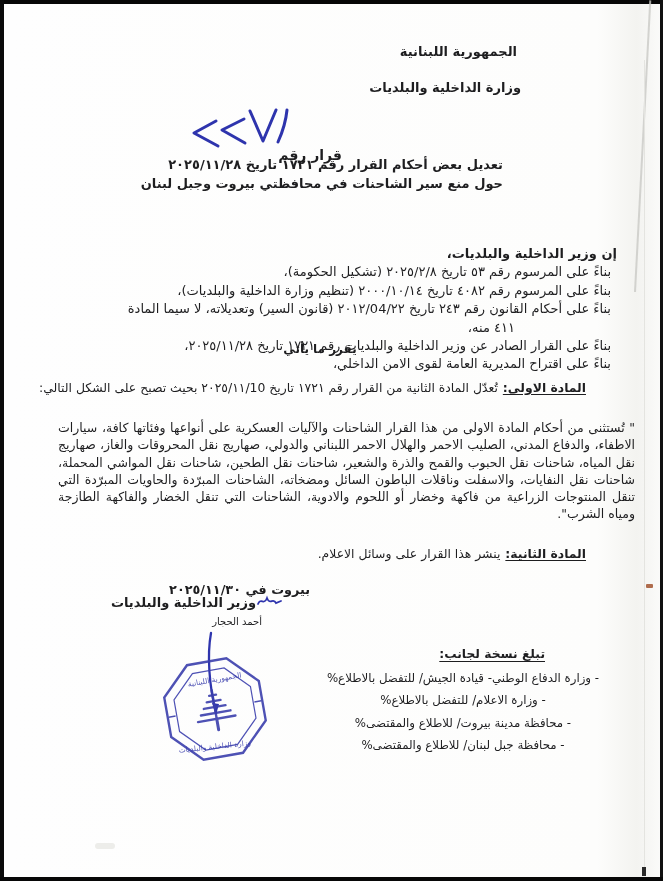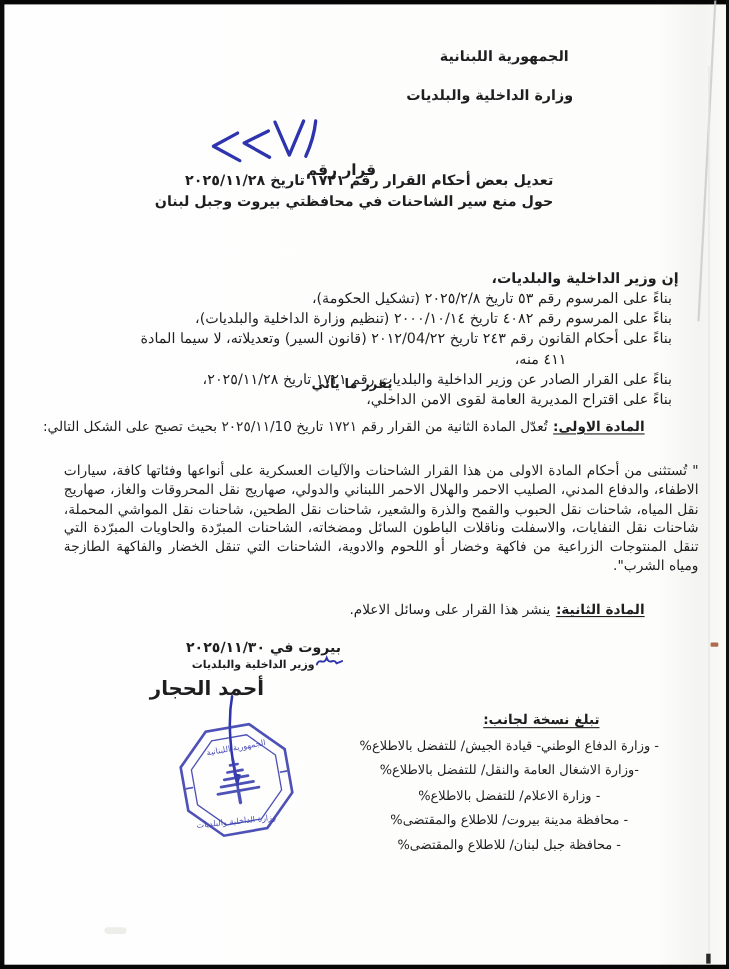--- a/index.html
+++ b/index.html
@@ -35,22 +35,22 @@
   .decree-heading{top:342px;left:150px;width:340px;text-align:center;font-weight:bold;font-size:12px;}
 
   .article{font-size:12.4px;line-height:19px;}
   .article-1{top:378px;right:77px;width:548px;}
   .article-2{top:544px;right:77px;width:548px;}
   .article-heading{font-weight:bold;text-decoration:underline;text-underline-offset:2px;margin-left:5px;}
 
   .exception{top:419px;right:28px;left:58px;font-size:12.5px;line-height:17.3px;text-align:justify;}
 
   .issued{top:566px;right:353px;font-weight:bold;font-size:12.8px;white-space:nowrap;margin-top:16px;}
-  .sig-title{top:595px;right:350px;font-weight:bold;font-size:10px;white-space:nowrap;}
-  .sig-name{top:616px;right:423px;font-weight:bold;font-size:18px;white-space:nowrap;}
+  .sig-title{top:595px;right:380px;font-weight:bold;font-size:13px;white-space:nowrap;}
+  .sig-name{top:616px;right:401px;font-weight:normal;font-size:10px;white-space:nowrap;}
   .scribble-svg{display:inline-block;vertical-align:-2px;margin-left:1px;}
 
   .dist-heading{top:647px;right:118px;font-weight:bold;font-size:12.3px;text-decoration:underline;text-underline-offset:3px;white-space:nowrap;}
   .dist-list{top:667px;left:283px;width:360px;text-align:center;font-size:11.8px;line-height:22.4px;}
   .dist-list div{white-space:nowrap;}
 
   .hw{position:absolute;}
   .num-svg{left:182px;top:104px;}
   .arrow-svg{left:195px;top:631px;}
   .stamp-svg{left:157px;top:655px;}
@@ -139,17 +139,16 @@
   </g>
   <g fill="#3b3fad" opacity="0.9" font-family="DejaVu Sans, sans-serif" font-size="7.4" text-anchor="middle" stroke="none">
     <text x="58" y="27" transform="rotate(-10 58 27)">الجمهورية اللبنانية</text>
     <text x="58" y="94" transform="rotate(-6 58 94)">وزارة الداخلية والبلديات</text>
   </g>
 </svg>
 
 <div class="abs dist-heading">تبلغ نسخة لجانب:</div>
 <div class="abs dist-list">
   <div>- وزارة الدفاع الوطني- قيادة الجيش/ للتفضل بالاطلاع%</div>
-  <div>-وزارة الاشغال العامة والنقل/ للتفضل بالاطلاع%</div>
   <div>- وزارة الاعلام/ للتفضل بالاطلاع%</div>
   <div>- محافظة مدينة بيروت/ للاطلاع والمقتضى%</div>
   <div>- محافظة جبل لبنان/ للاطلاع والمقتضى%</div>
 </div>
 
 </body></html>

